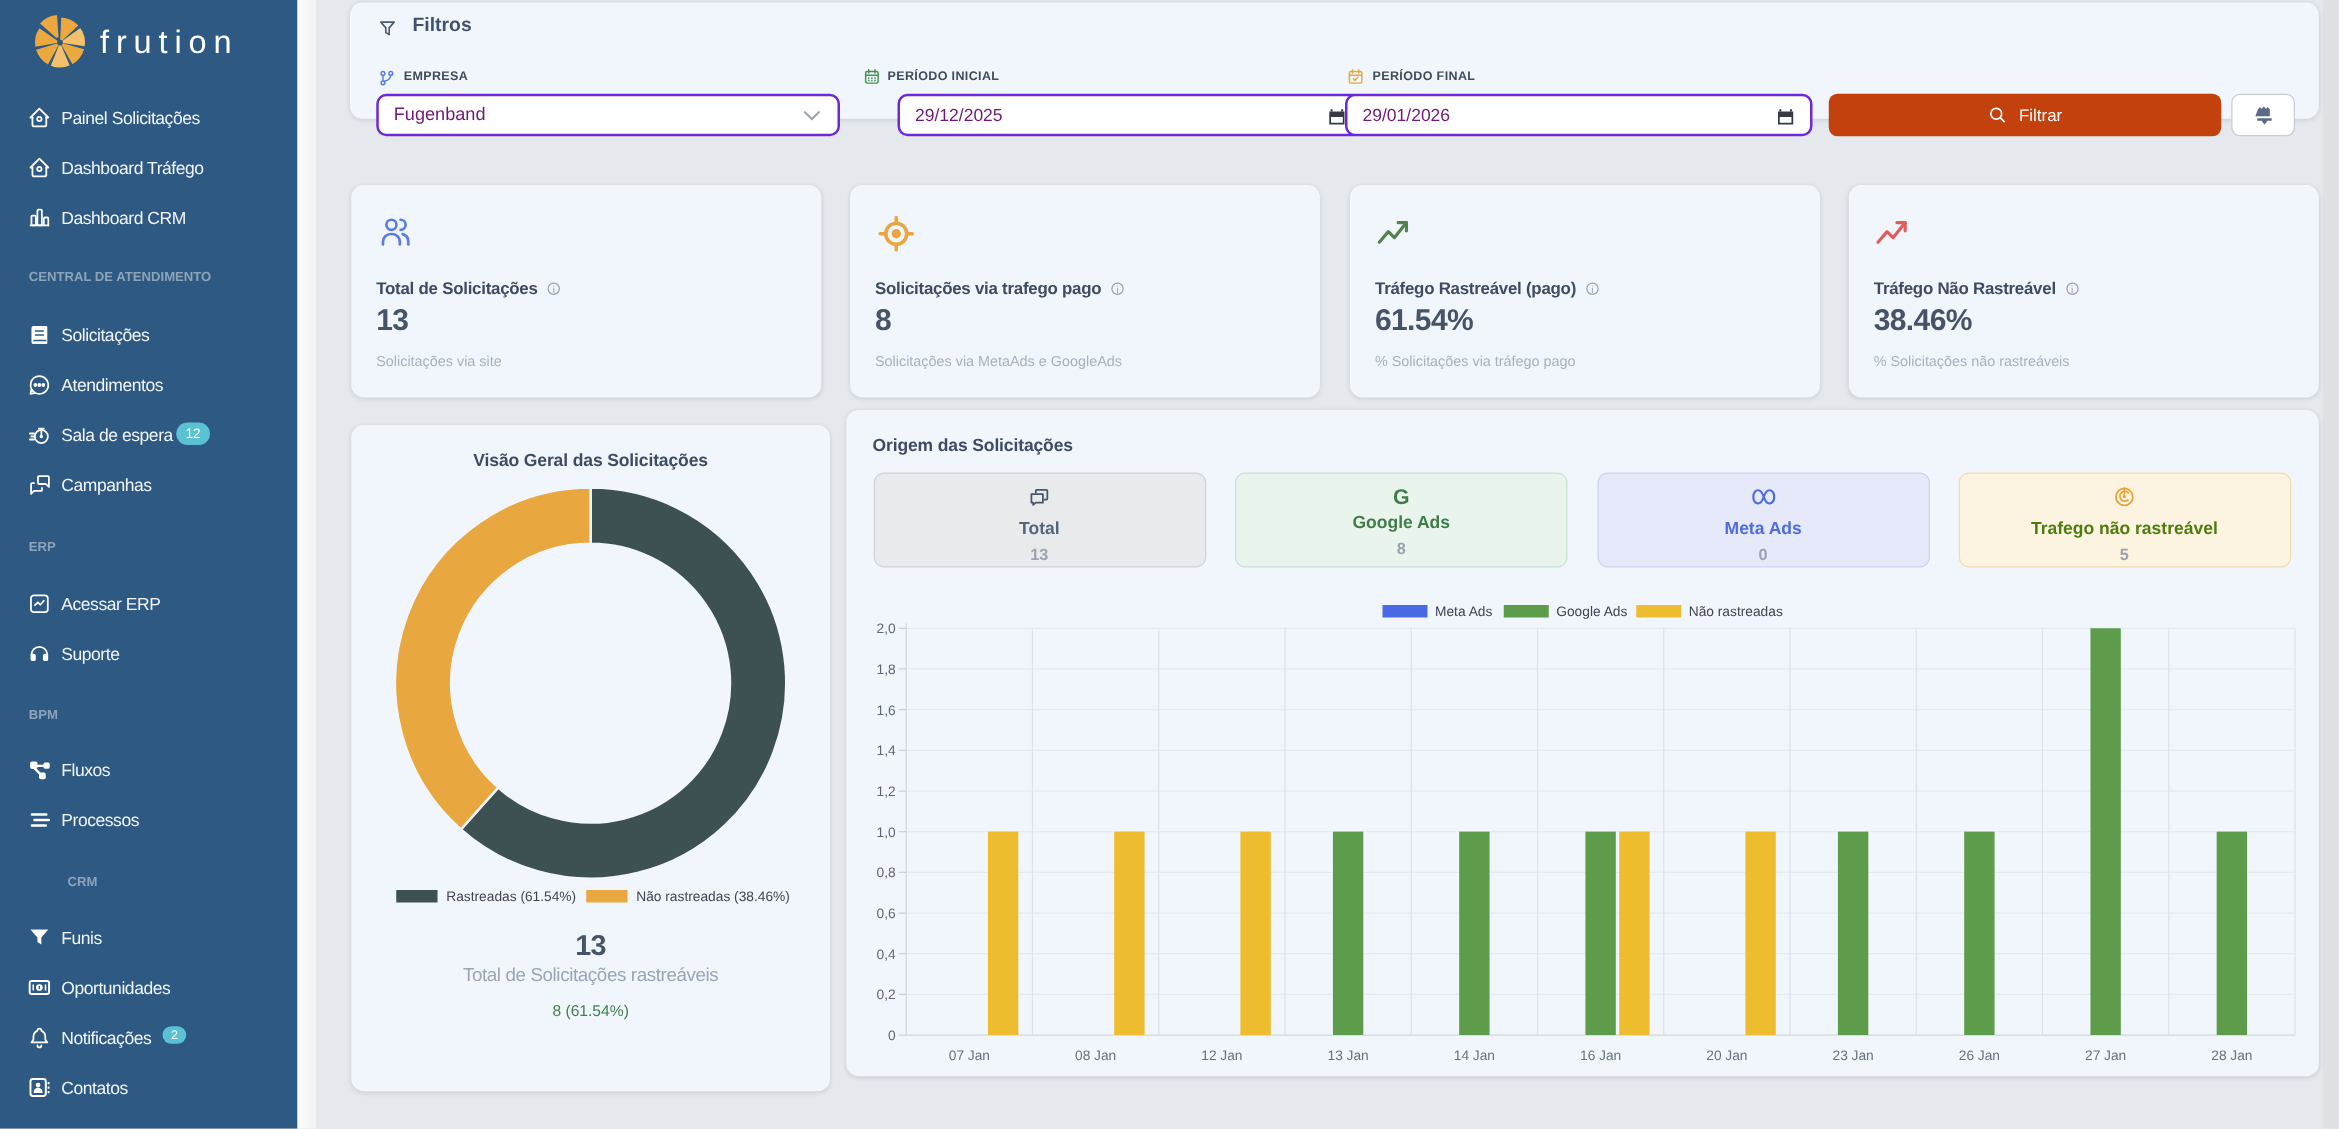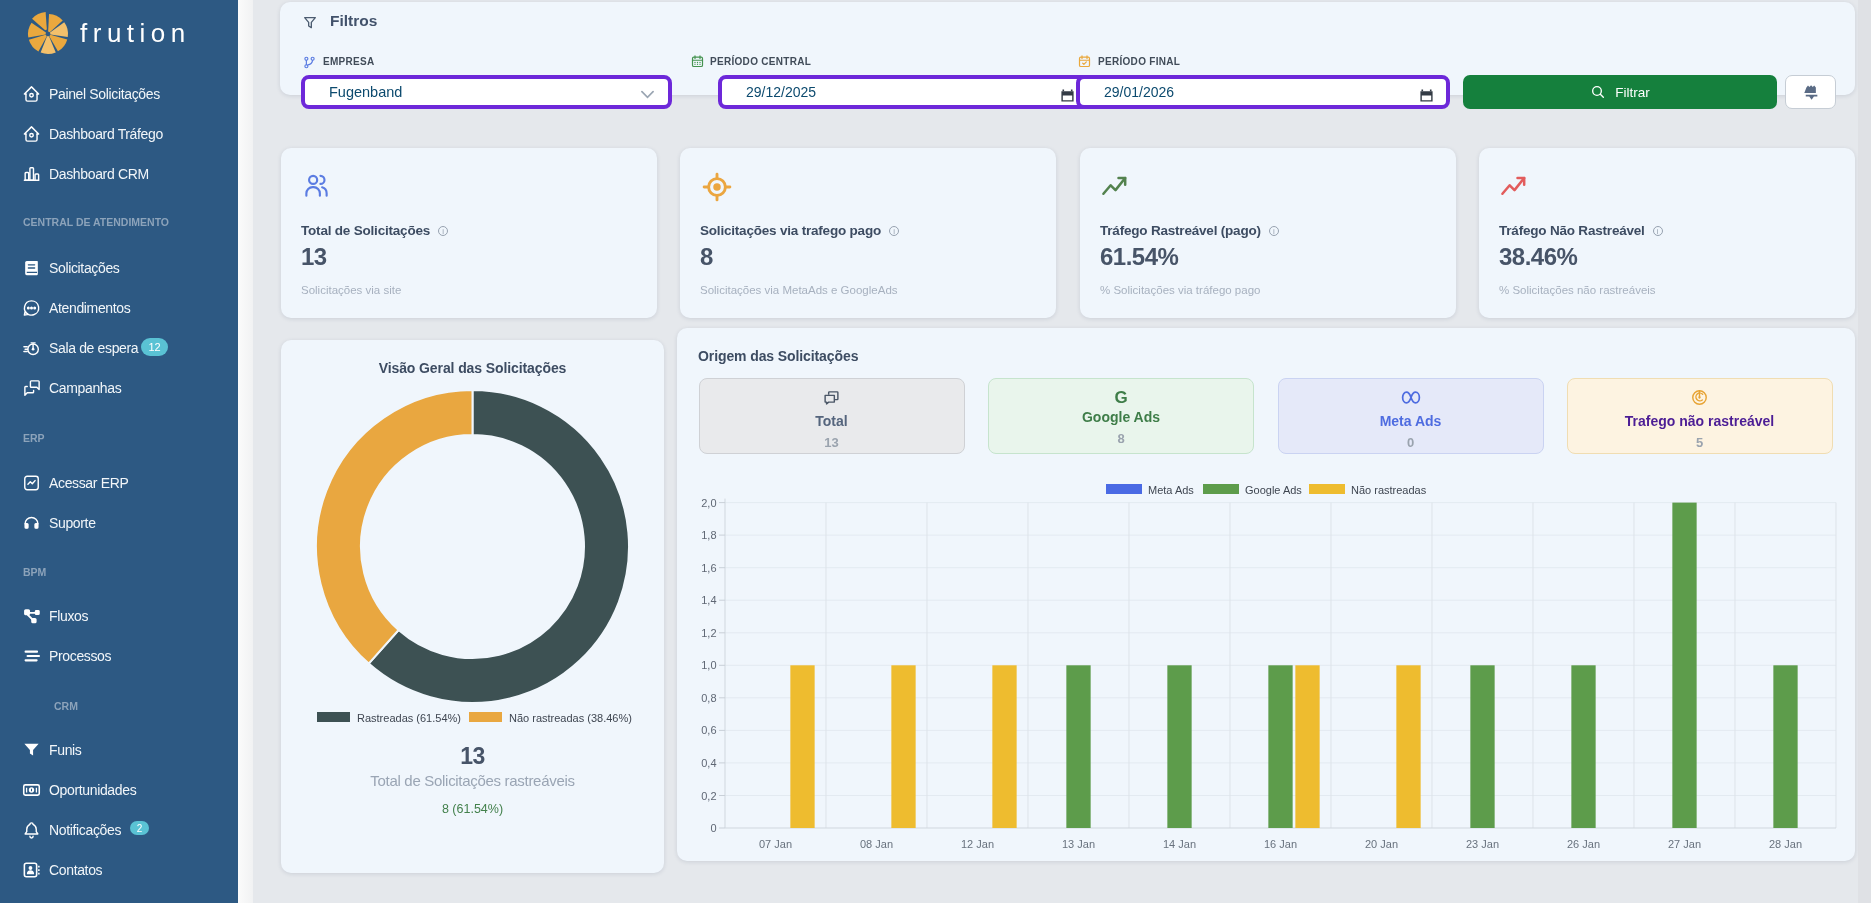--- a/index.html
+++ b/index.html
@@ -13,21 +13,21 @@
 .logo { position:absolute; left:25px; top:11px; }
 .logoname { position:absolute; left:80px; top:18px; color:#fff; font-size:26px; letter-spacing:5.5px; font-weight:400; }
 .nav { position:absolute; left:0; width:238px; height:40px; }
 .nav svg { position:absolute; left:22px; top:50%; transform:translateY(-50%); }
 .nav .t { position:absolute; left:49px; top:50%; transform:translateY(-50%); color:#f2f6f9; font-size:14px; letter-spacing:-0.35px; white-space:nowrap; }
 .sect { position:absolute; left:23px; color:#8ca3ba; font-size:10.5px; font-weight:700; letter-spacing:0; }
 .badge { position:absolute; background:#5ac2d4; color:#fff; border-radius:9px; font-size:11px; display:flex; align-items:center; justify-content:center; }
 
 .ftitle { position:absolute; left:50px; top:10px; font-size:15.5px; font-weight:700; color:#42526b; }
 .flabel { position:absolute; top:53.5px; font-size:10px; font-weight:700; color:#414c59; letter-spacing:.3px; }
-.fbox { position:absolute; top:73px; height:34px; background:#fff; border:4px solid #6d28d9; border-radius:8px; font-size:14.5px; color:#0c4a6e; display:flex; align-items:center; padding-left:24px; }
+.fbox { position:absolute; top:73px; height:34px; background:#fff; border:2px solid #6d28d9; border-radius:8px; font-size:14.5px; color:#701a75; display:flex; align-items:center; padding-left:12px; }
 
 .scard { width:376px; height:170px; }
 .stitle { position:absolute; left:20px; top:75px; font-size:13.5px; letter-spacing:-0.2px; font-weight:700; color:#3d4c62; white-space:nowrap; }
 .snum { position:absolute; left:20px; top:95px; font-size:24px; letter-spacing:-0.5px; font-weight:700; color:#475468; }
 .ssub { position:absolute; left:20px; top:136px; font-size:11.5px; color:#a7b1bf; white-space:nowrap; }
 .info { display:inline-block; width:10px; height:10px; border:1px solid #97a2b0; border-radius:50%; color:#97a2b0; font-size:8px; text-align:center; line-height:9.5px; vertical-align:1px; margin-left:8px; font-weight:400; letter-spacing:0; }
 
 .tile { position:absolute; top:50px; width:266px; height:76px; border-radius:8px; text-align:center; }
 .tile .tl { display:block; font-size:14px; letter-spacing:0; font-weight:700; margin-top:3px; }
 .tile .tn { display:block; font-size:13px; font-weight:700; color:#9aa3ae; margin-top:6px; }
@@ -200,42 +200,42 @@
     <svg style="position:absolute; right:14px; top:11px;" width="13" height="9" viewBox="0 0 14 9" fill="none" stroke="#9aa5b2" stroke-width="1.8" stroke-linecap="round">
         <path d="M1 1.5 L7 7.5 L13 1.5"></path>
       </svg>
   </div>
 
   <svg style="position:absolute; left:410px; top:52px;" width="15" height="15" viewBox="0 0 24 24" fill="none" stroke="#44934f" stroke-width="1.9" stroke-linecap="round" stroke-linejoin="round">
       <rect x="4" y="5" width="16" height="15" rx="2"></rect>
       <path d="M8 3 v4 M16 3 v4 M4 10 h16"></path>
       <path d="M8 13.5 h.01 M12 13.5 h.01 M16 13.5 h.01 M8 16.5 h.01 M12 16.5 h.01 M16 16.5 h.01" stroke-width="2.2"></path>
     </svg>
-  <div class="flabel" style="left:430px;">PERÍODO CENTRAL</div>
+  <div class="flabel" style="left:430px;">PERÍODO INICIAL</div>
   <div class="fbox" style="left:408px; width:373px; font-size:14px;margin-left:30px;">29/12/2025
     <svg style="position:absolute; right:12px; top:9px;" width="15" height="15" viewBox="0 0 16 16" fill="#333b45">
         <path d="M3.5 1.5 v2 M12.5 1.5 v2" stroke="#333b45" stroke-width="1.7"></path>
         <path d="M1.5 3.5 h13 v11 h-13 z M3 8 h10 v5 h-10 z" fill-rule="evenodd"></path>
       </svg>
   </div>
 
   <svg style="position:absolute; left:797px; top:52px;" width="15" height="15" viewBox="0 0 24 24" fill="none" stroke="#e9a83c" stroke-width="1.9" stroke-linecap="round" stroke-linejoin="round">
       <rect x="4" y="5" width="16" height="15" rx="2"></rect>
       <path d="M8 3 v4 M16 3 v4 M4 10 h16"></path>
       <path d="M9 14.5 l2 2 l4 -4"></path>
     </svg>
   <div class="flabel" style="left:818px;">PERÍODO FINAL</div>
   <div class="fbox" style="left:796px; width:374px; font-size:14px;">29/01/2026
     <svg style="position:absolute; right:12px; top:9px;" width="15" height="15" viewBox="0 0 16 16" fill="#333b45">
         <path d="M3.5 1.5 v2 M12.5 1.5 v2" stroke="#333b45" stroke-width="1.7"></path>
         <path d="M1.5 3.5 h13 v11 h-13 z M3 8 h10 v5 h-10 z" fill-rule="evenodd"></path>
       </svg>
   </div>
 
-  <div style="position:absolute; left:1183px; top:73px; width:314px; height:34px; background:#15803d; border-radius:7px; color:#fff; font-size:13.5px; display:flex; align-items:center; justify-content:center;">
+  <div style="position:absolute; left:1183px; top:73px; width:314px; height:34px; background:#c2410c; border-radius:7px; color:#fff; font-size:13.5px; display:flex; align-items:center; justify-content:center;">
     <svg style="margin-right:9px;" width="16" height="16" viewBox="0 0 24 24" fill="none" stroke="#fff" stroke-width="2" stroke-linecap="round">
         <circle cx="10.5" cy="10.5" r="6.5"></circle>
         <path d="M15.5 15.5 L20 20"></path>
       </svg>
     Filtrar
   </div>
 
   <div style="position:absolute; left:1505px; top:73px; width:51px; height:34px; background:#fff; border:1px solid #c6cdd5; border-radius:7px;">
     <svg style="position:absolute; left:17px; top:8px;" width="17" height="17" viewBox="0 0 16 16" fill="#5a6b85">
         <path d="M3.2 3.2 l1.5 -1.7 1.3 1.4 1.6 -1.7 1.6 1.7 1.3 -1.4 1.6 1.7 v5.3 h-10.9 z"></path>
@@ -319,21 +319,21 @@
       </svg>
     <span class="tl" style="color:#4e6ce0;">Meta Ads</span><span class="tn">0</span>
   </div>
   <div class="tile" style="left:889.5px; background:#fdf3e1; border:1px solid #f0ddb2;">
     <svg style="margin-top:10px;" width="17" height="17" viewBox="0 0 24 24" fill="none" stroke="#e7a334" stroke-width="2" stroke-linecap="round">
         <circle cx="12" cy="12" r="9.5"></circle>
         <path d="M12 2.5 v9.5"></path>
         <circle cx="12" cy="12" r="1.6" fill="#e7a334" stroke="none"></circle>
         <path d="M16 15.5 a5.5 5.5 0 1 1 0.5 -8"></path>
       </svg>
-    <span class="tl" style="color:#4c1d95;">Trafego não rastreável</span><span class="tn">5</span>
+    <span class="tl" style="color:#4d7c0f;">Trafego não rastreável</span><span class="tn">5</span>
   </div>
   <div style="position:absolute; left:429px; top:156px; width:36px; height:10px; background:#4a6ae4;"></div>
   <div style="position:absolute; left:471px; top:156px; font-size:11px; color:#3f4651;">Meta Ads</div>
   <div style="position:absolute; left:526px; top:156px; width:36px; height:10px; background:#5d9c4b;"></div>
   <div style="position:absolute; left:568px; top:156px; font-size:11px; color:#3f4651;">Google Ads</div>
   <div style="position:absolute; left:632px; top:156px; width:36px; height:10px; background:#eebc2f;"></div>
   <div style="position:absolute; left:674px; top:156px; font-size:11px; color:#3f4651;">Não rastreadas</div>
   <svg style="position:absolute; left:0; top:0;" width="1178" height="533" viewBox="0 0 1178 533" font-family="Liberation Sans, sans-serif">
     <line x1="48.0" y1="467.5" x2="1159" y2="467.5" stroke="#e3eaf1" stroke-width="1"></line>
     <line x1="48.0" y1="434.9" x2="1159" y2="434.9" stroke="#e3eaf1" stroke-width="1"></line>

